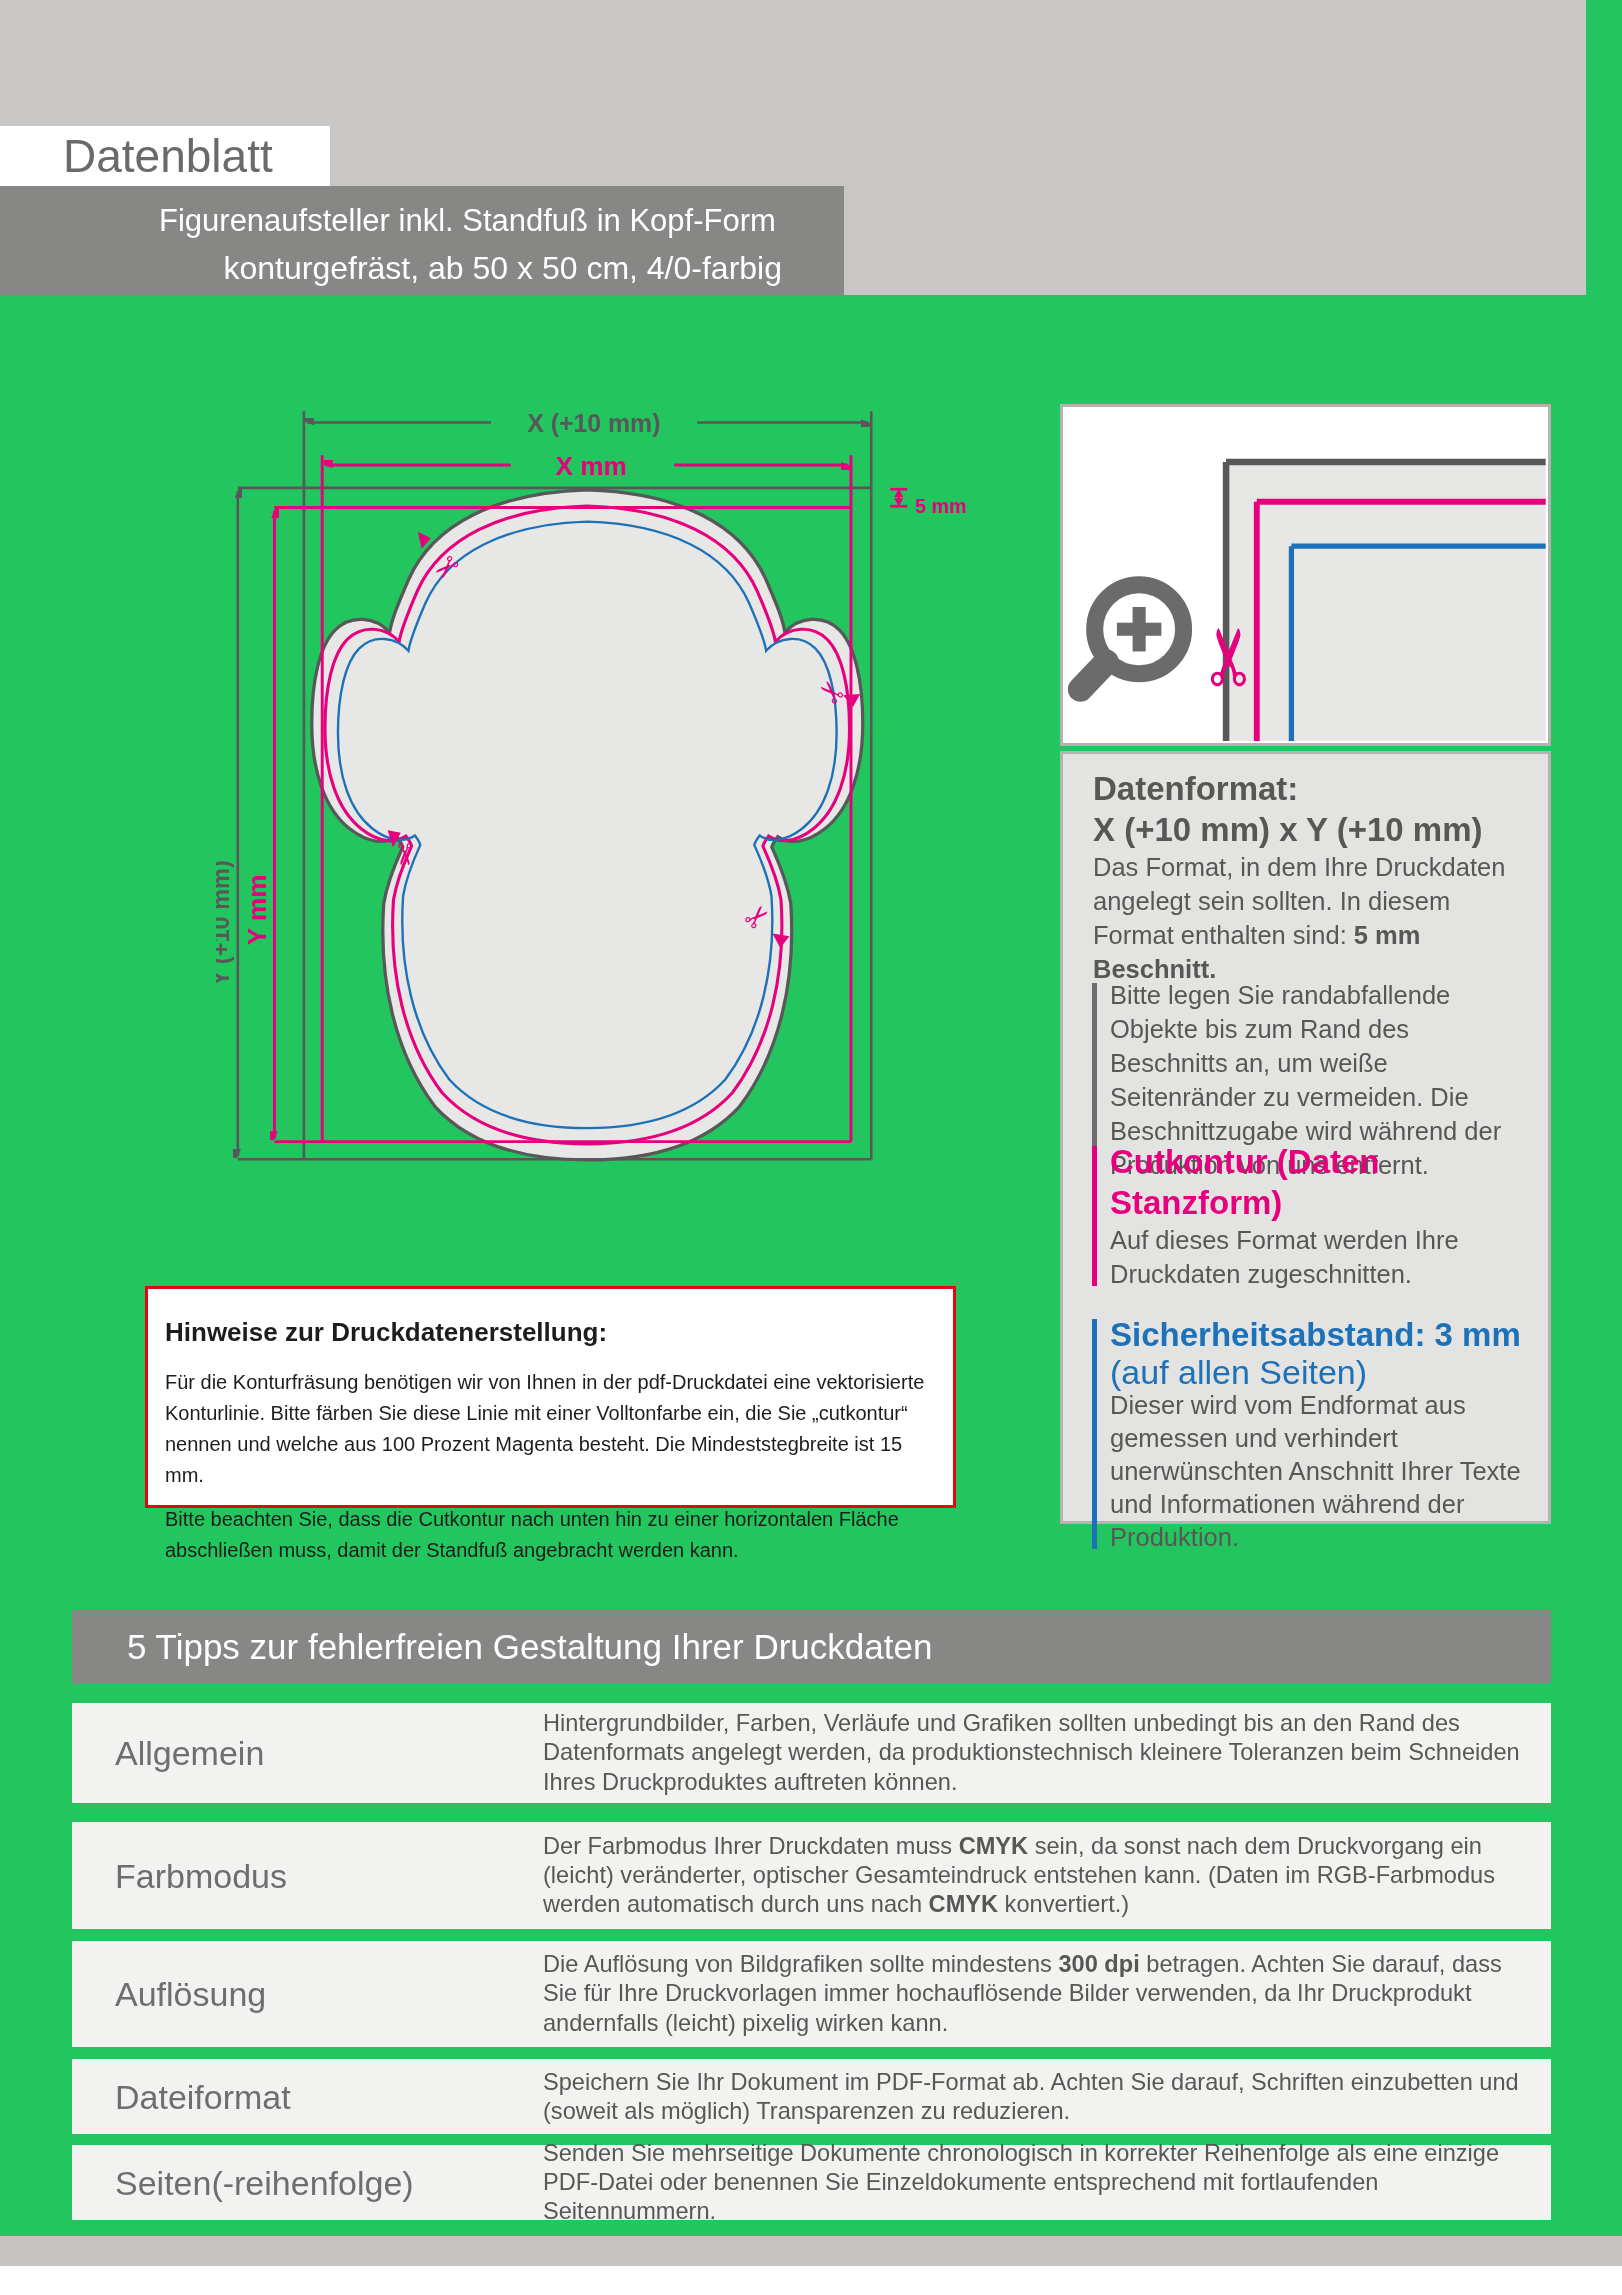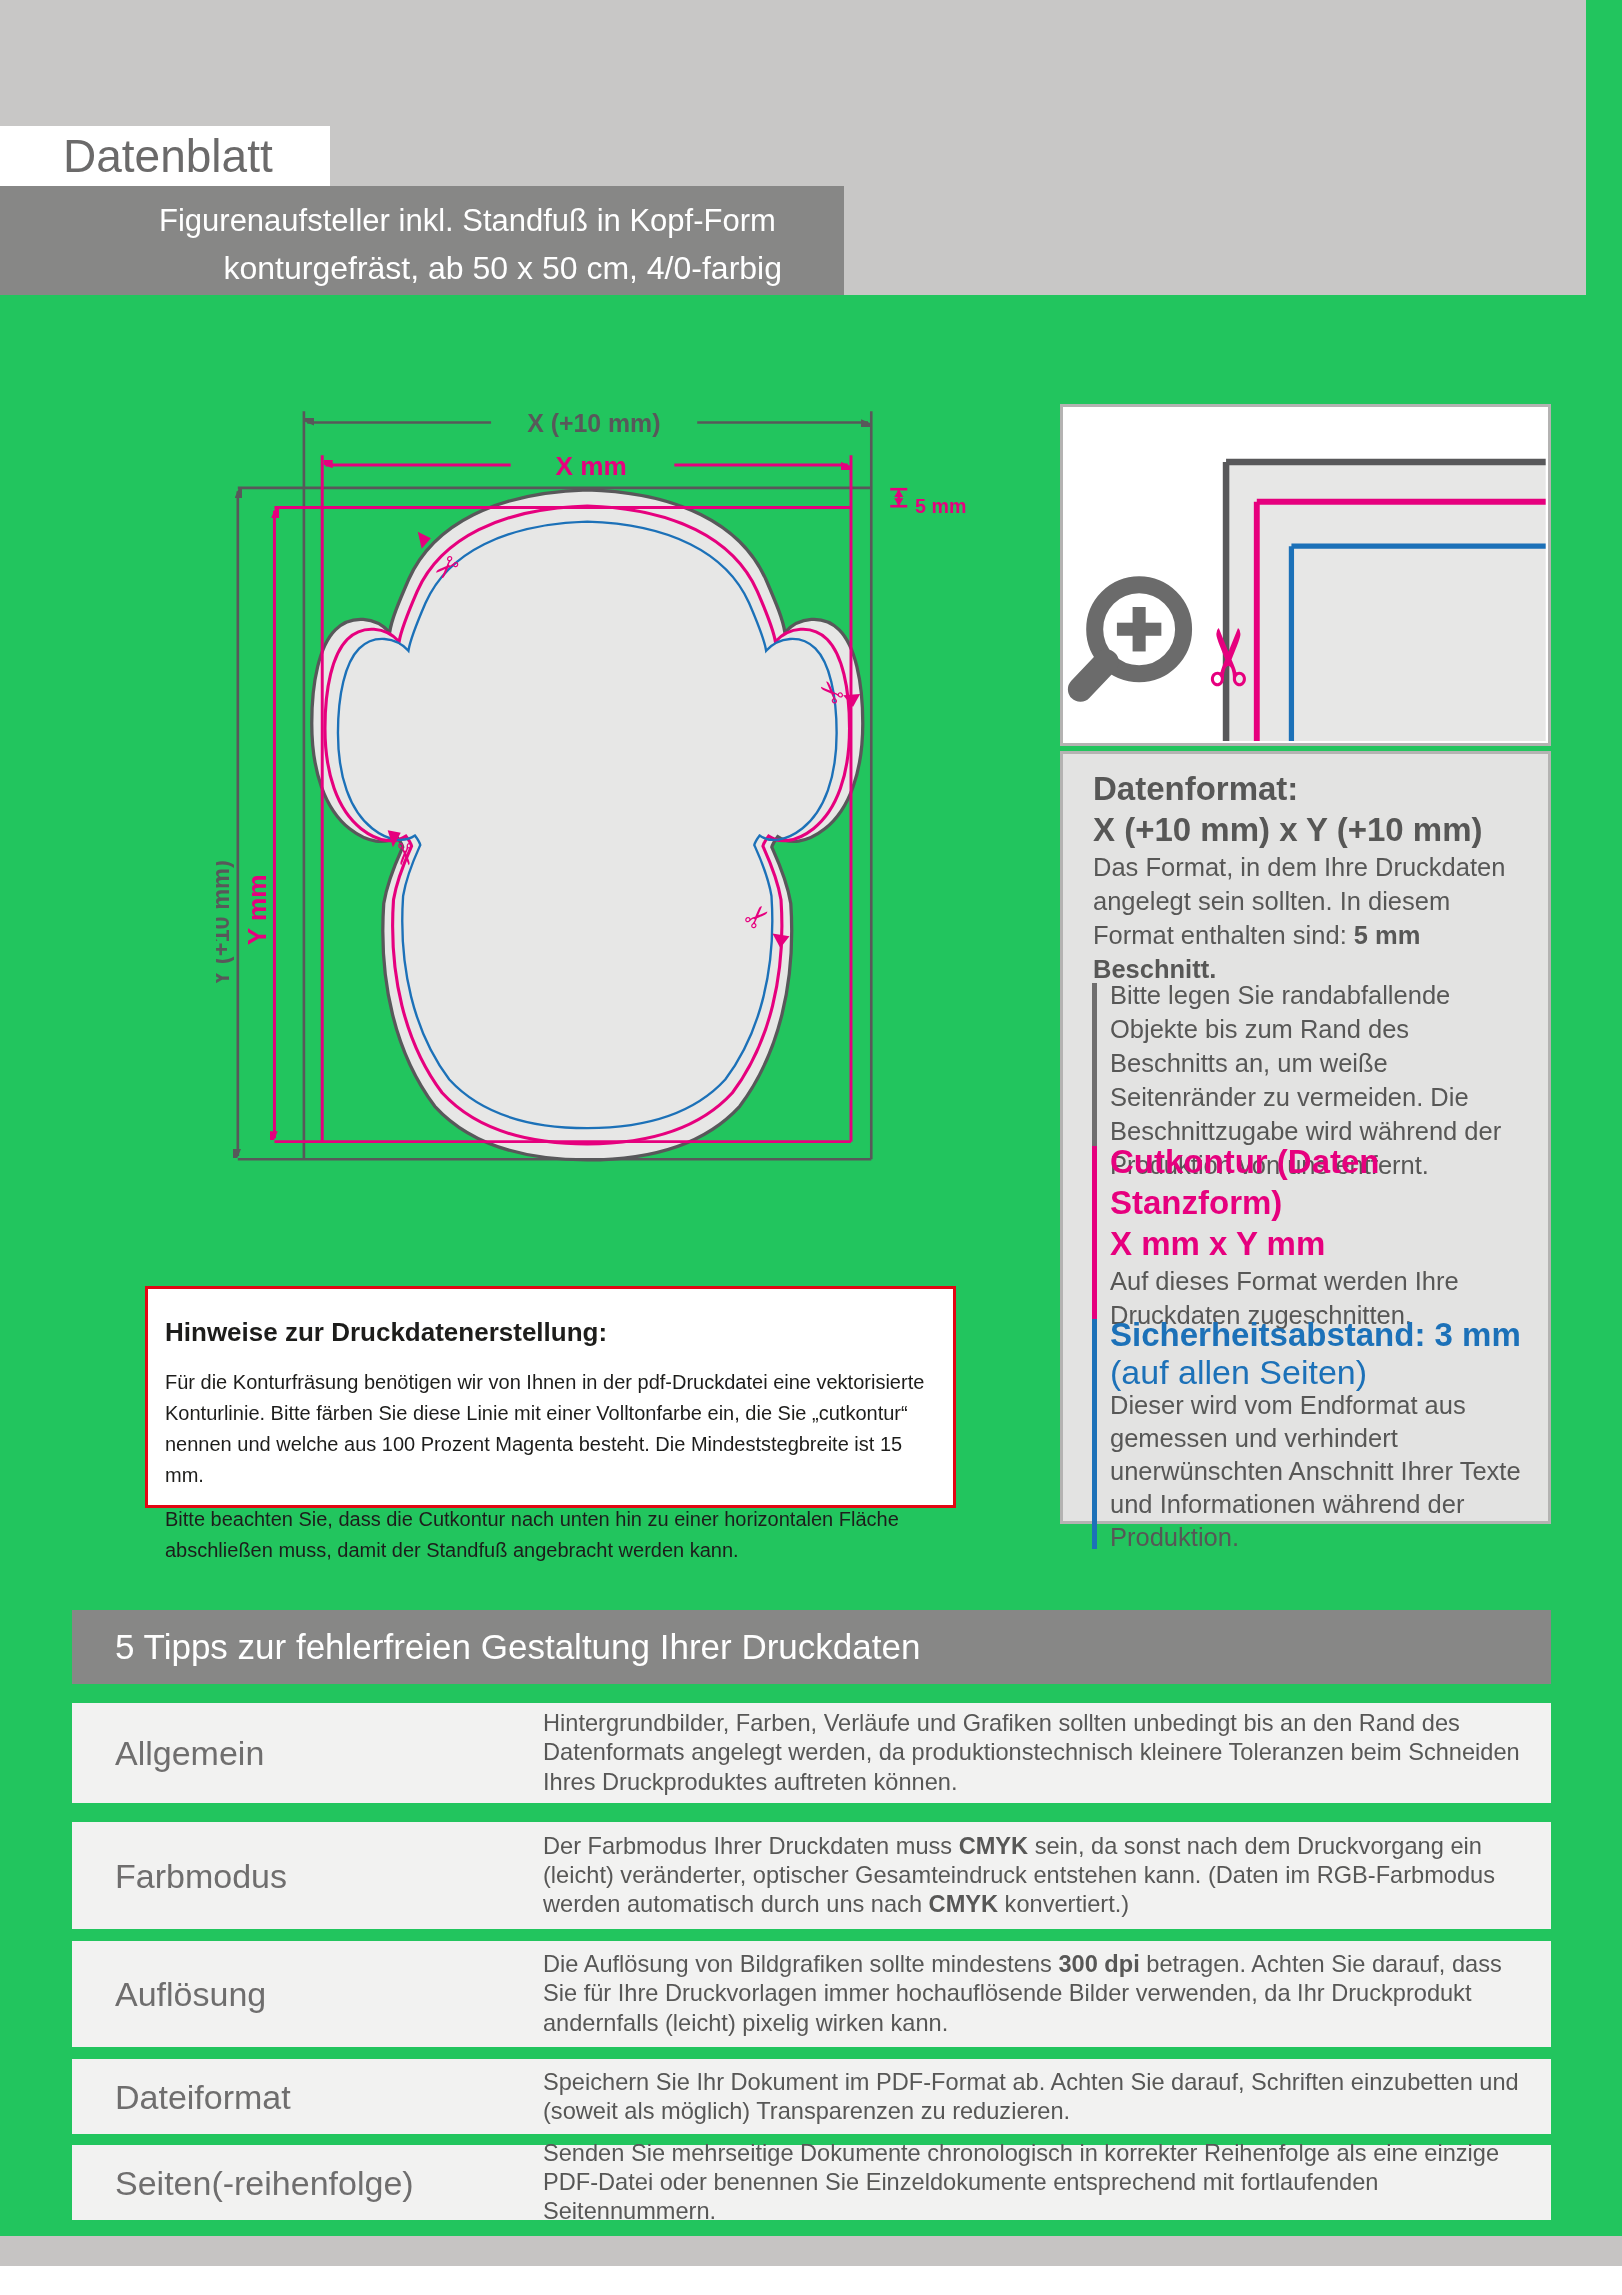--- a/index.html
+++ b/index.html
@@ -42,21 +42,21 @@
   .p-body{font-size:25.5px;line-height:34px;color:var(--text);}
   .p-body b{font-weight:700;}
 
   
   .note-box{position:absolute;left:145px;top:1286px;width:811px;height:222px;background:#fff;
             border:3.9px solid var(--red);padding:27.5px 22px 0 17px;color:var(--ink);}
   .note-box h3{font-size:26px;font-weight:700;margin-bottom:19.6px;color:var(--ink);}
   .note-box p{font-size:20px;line-height:31px;margin-bottom:13px;color:var(--ink);}
 
   
-  .tips-header{position:absolute;left:72px;top:1610px;width:1479px;height:74px;background:var(--bar);}
+  .tips-header{position:absolute;left:72px;top:1610px;width:1479px;height:74px;background:var(--bar);padding-left:12px;}
   .tips-header span{display:block;margin-left:43px;line-height:74px;font-size:35px;color:#fff;}
   .tip-row{position:absolute;left:72px;width:1479px;background:var(--rowbg);}
   .tip-row .tip-label{position:absolute;left:43px;top:50%;transform:translateY(-50%);
                       font-size:34px;color:var(--label);}
   .tip-row .tip-text{position:absolute;left:471px;width:988px;top:50%;transform:translateY(-50%);
                      font-size:23.6px;line-height:29.4px;color:var(--text);}
   .tip-text b{font-weight:700;}
   .r1{top:1703px;height:100px;}
   .r2{top:1822px;height:107px;}
   .r3{top:1941px;height:106px;}
@@ -187,21 +187,20 @@
 
     <div class="panel-block" style="top:204px;margin-top:20px;">
       <div class="accent-bar" style="background:#6f6e6e;"></div>
       <div class="p-body pb-indent"><span>Bitte legen Sie randabfallende Objekte bis zum Rand des Beschnitts an, um weiße Seitenränder zu vermeiden. Die Beschnittzugabe wird während der Produktion von uns entfernt.</span></div>
     </div>
 
     <div class="panel-block" style="top:387px;">
       <div class="accent-bar" style="background:#e6007e;"></div>
       <div class="pb-indent">
         <div class="p-head mag">Cutkontur (Daten Stanzform)</div>
-        <div class="p-head mag">X mm x Y mm</div>
         <div class="p-body"><span>Auf dieses Format werden Ihre Druckdaten zugeschnitten.</span></div>
       </div>
     </div>
 
     <div class="panel-block" style="top:560px;">
       <div class="accent-bar" style="background:#1c71b8;"></div>
       <div class="pb-indent">
         <div class="p-head blu">Sicherheitsabstand: 3 mm</div>
         <div class="p-sub-blu">(auf allen Seiten)</div>
         <div class="p-body" style="line-height:33px;"><span>Dieser wird vom Endformat aus gemessen und verhindert unerwünschten Anschnitt Ihrer Texte und Informationen während der Produktion.</span></div>

